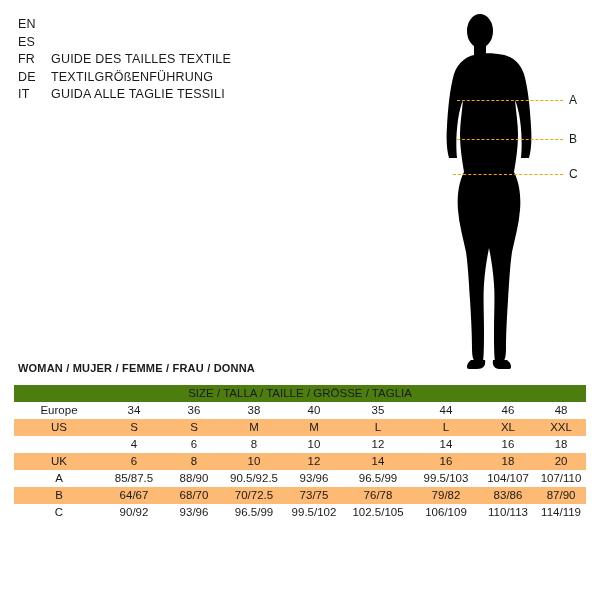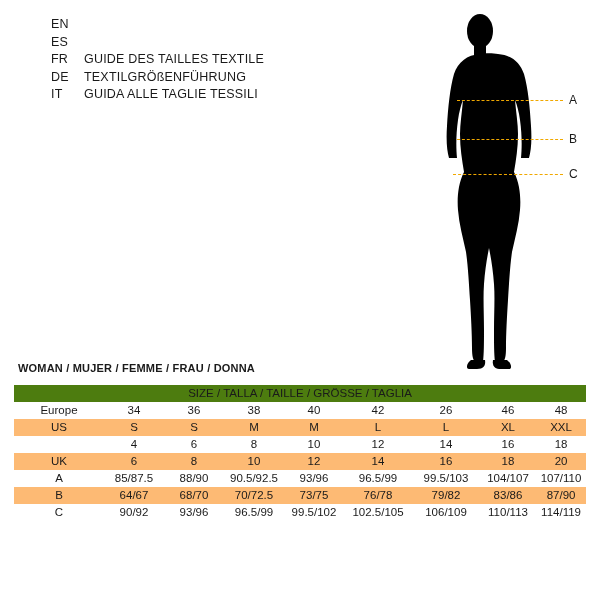--- a/index.html
+++ b/index.html
@@ -27,21 +27,20 @@
     left: 18px;
     top: 16px;
     width: 330px;
   }
   .lang-row {
     display: flex;
     align-items: baseline;
     font-size: 12.5px;
     line-height: 17.5px;
     letter-spacing: 0.2px;
-    margin-left: 33px;
   }
   .lang-code {
     width: 33px;
     flex: 0 0 33px;
     font-size: 12.5px;
   }
   .lang-text {
     font-size: 12.5px;
   }
 
@@ -239,22 +238,22 @@
         <tr class="row-head">
           <td colspan="9">SIZE / TALLA / TAILLE / GRÖSSE / TAGLIA</td>
         </tr>
 
         <tr class="row-plain">
           <td class="label-col">Europe</td>
           <td>34</td>
           <td>36</td>
           <td>38</td>
           <td>40</td>
-          <td>42</td>
-          <td>26</td>
+          <td>35</td>
+          <td>44</td>
           <td>46</td>
           <td>48</td>
         </tr>
 
         <tr class="row-alt">
           <td class="label-col">US</td>
           <td>S</td>
           <td>S</td>
           <td>M</td>
           <td>M</td>

